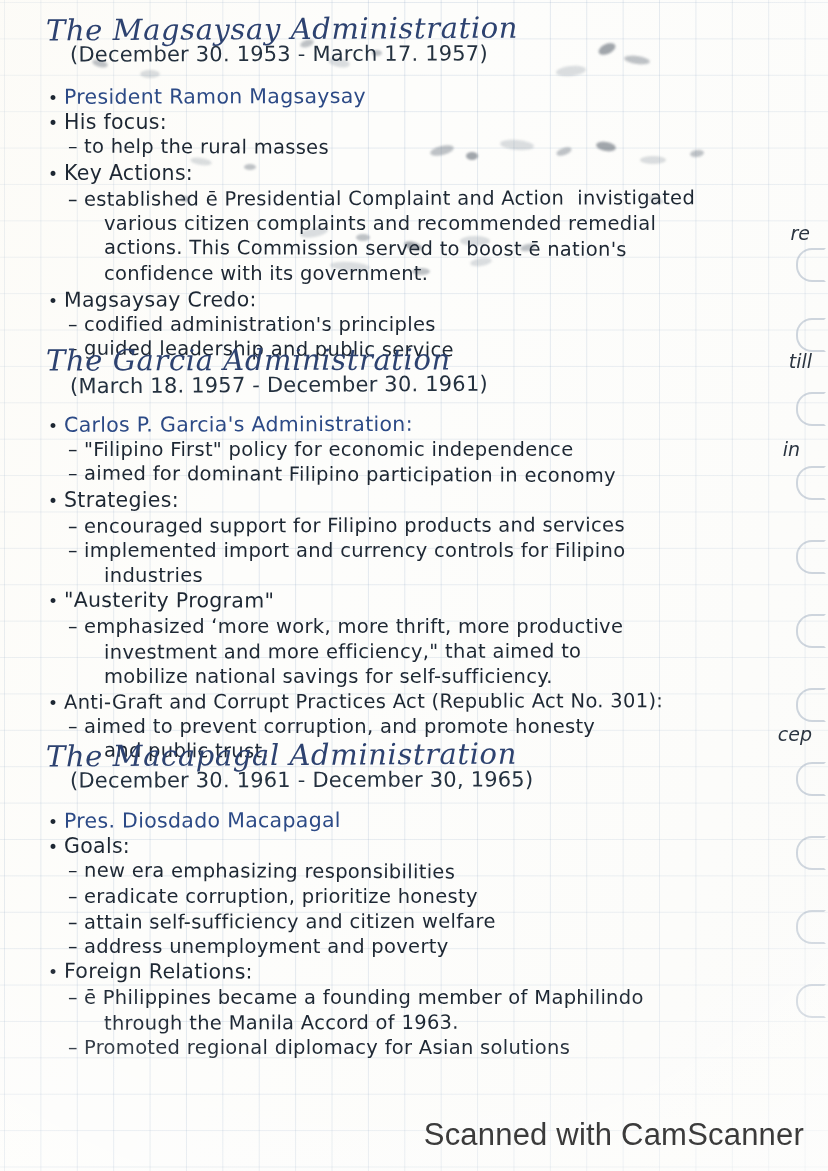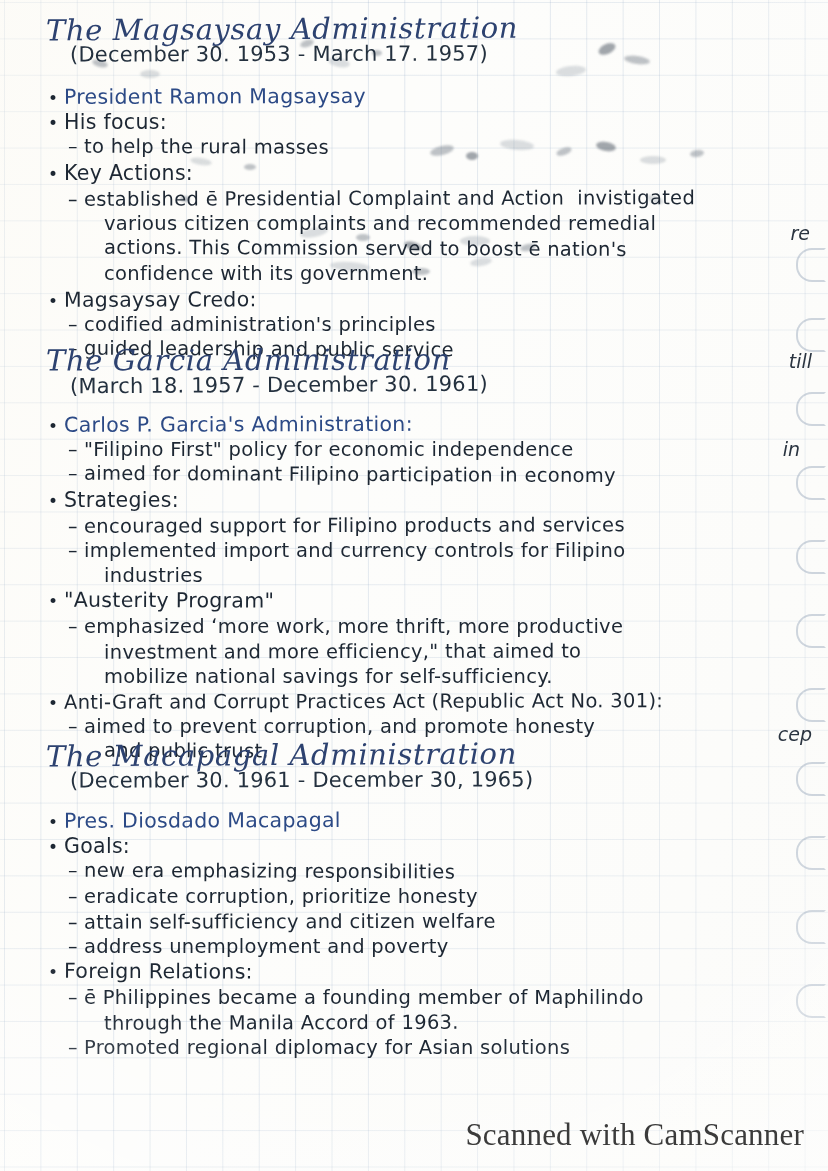--- a/index.html
+++ b/index.html
@@ -139,21 +139,21 @@
     pointer-events: none;
   }
   .smudge.lite { background: rgba(110,120,132,0.24); }
   .smudge.dark { background: rgba(70,80,92,0.50); }
 
   
   #watermark {
     position: absolute;
     right: 24px;
     bottom: 18px;
-    font-family: Liberation Serif, serif;
+    font-family: Liberation Sans, sans-serif;
     font-size: 31px;
     color: #3b3b3b;
     letter-spacing: 0.2px;
   }
 </style>
 </head>
 <body>
 
 <div id="page">
 

